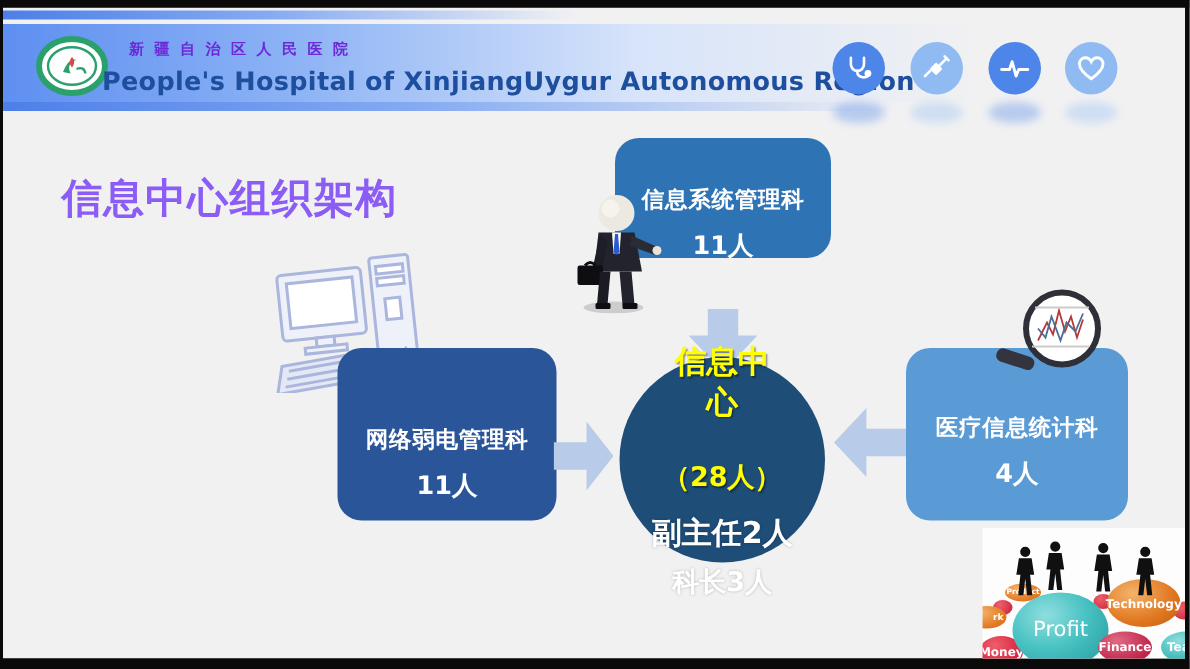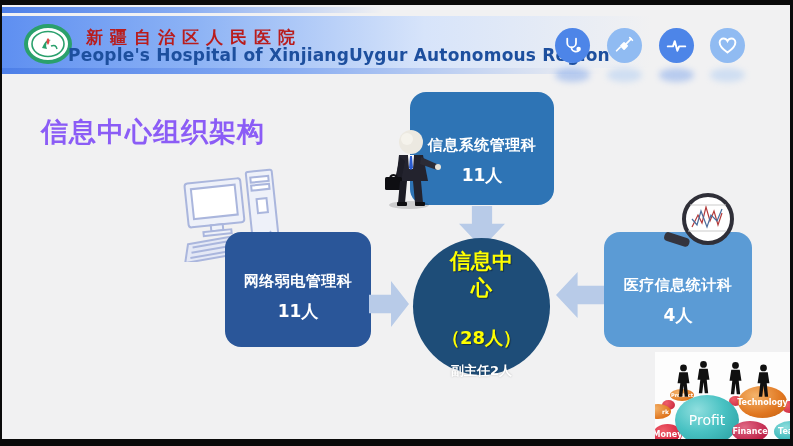--- a/index.html
+++ b/index.html
@@ -14,22 +14,22 @@
   .bar-right  { left:790px; top:0; width:3px; height:446px; }
 
   
   .hdr-stripe1 { position:absolute; left:0; top:2px; width:398px; height:6px;
     background:linear-gradient(90deg,#4d7fe8 0%,#86abf2 45%,rgba(241,241,242,0) 96%); }
   .hdr-band { position:absolute; left:0; top:11px; width:650px; height:52px;
     background:linear-gradient(90deg,#5e8ff1 0%,#8db3f5 30%,#d7e4fa 65%,rgba(241,241,242,0) 100%); }
   .hdr-stripe2 { position:absolute; left:0; top:63px; width:625px; height:6px;
     background:linear-gradient(90deg,#4d7fe8 0%,#86abf2 45%,rgba(241,241,242,0) 96%); }
   .logo { position:absolute; left:22px; top:19px; width:48px; height:40px; }
-  .hosp-zh { position:absolute; left:84px; top:21px; font-size:17px; font-weight:600;
-    color:#b91c1c; letter-spacing:7px; white-space:nowrap; }
+  .hosp-zh { position:absolute; left:84px; top:21px; font-size:10px; font-weight:600;
+    color:#6d28d9; letter-spacing:7px; white-space:nowrap; }
   .hosp-en { position:absolute; left:66px; top:40px; font-size:17px; font-weight:bold;
     color:#1d4f9e; white-space:nowrap; letter-spacing:0.2px; }
 
   .med-icons { position:absolute; left:553px; top:23px; width:200px; height:60px; }
   .mi { position:absolute; top:0; width:35px; height:35px; border-radius:50%;
     display:flex; align-items:center; justify-content:center; }
   .mi svg { width:21px; height:21px; }
   .mi-dark { background:#4d85e8; } .mi-light { background:#90bbf2; }
   .mi-refl { position:absolute; top:40px; width:35px; height:14px; border-radius:50%;
     filter:blur(3px); opacity:.35; }
@@ -37,42 +37,42 @@
 
   
   .slide-title { position:absolute; left:39px; top:109px; font-size:27px; font-weight:bold;
     color:#8b5cf6; letter-spacing:1px; }
 
   
   .dept { position:absolute; border-radius:16px; color:#fff; text-align:center;
     display:flex; flex-direction:column; align-items:center; }
   .dept .dname { font-size:15px; font-weight:bold; letter-spacing:0.5px; }
   .dept .dcount { font-size:17px; font-weight:bold; margin-top:9px; }
-  .dept-top   { left:408px; top:87px;  width:144px; height:113px; background:#2e74b5; padding-top:44px; }
-  .dept-left  { left:223px; top:227px; width:146px; height:115px; background:#2a5699; padding-top:40px; }
+  .dept-top   { left:408px; top:87px;  width:144px; height:80px; background:#2e74b5; padding-top:32px; }
+  .dept-left  { left:223px; top:227px; width:146px; height:115px; background:#2a5699; padding-top:52px; }
   .dept-right { left:602px; top:227px; width:148px; height:115px; background:#5b9bd5; padding-top:44px; }
 
   
   .arrow { position:absolute; background:#b8cbe8; }
   .arrow-down  { left:457px; top:201px; width:46px; height:42px;
     clip-path:polygon(28% 0,72% 0,72% 42%,100% 42%,50% 100%,0 42%,28% 42%); }
   .arrow-right { left:367px; top:276px; width:40px; height:46px;
     clip-path:polygon(0 30%,55% 30%,55% 0,100% 50%,55% 100%,55% 70%,0 70%); }
   .arrow-left  { left:554px; top:267px; width:48px; height:46px;
     clip-path:polygon(100% 30%,45% 30%,45% 0,0 50%,45% 100%,45% 70%,100% 70%); }
 
   
   .center-circle { position:absolute; left:411px; top:233px; width:137px; height:137px;
     border-radius:50%; background:#1e4d78; display:flex; flex-direction:column;
     align-items:center; text-align:center; overflow:visible; padding-top:15px;justify-content:center; }
   .cc-name { width:68px; font-size:21px; font-weight:bold; color:#ffff00; line-height:1.3;
     text-shadow:1px 1px 1px rgba(0,0,0,.4); }
   .cc-count { margin-top:24px; font-size:18px; font-weight:bold; color:#ffff00;
     text-shadow:1px 1px 1px rgba(0,0,0,.4); white-space:nowrap; }
-  .cc-line3 { margin-top:12px; font-size:13px; font-weight:bold; color:#fff;
+  .cc-line3 { margin-top:12px; font-size:20px; font-weight:bold; color:#fff;
     text-shadow:0 0 2px rgba(0,0,0,.25); white-space:nowrap; }
   .cc-line4 { margin-top:7px; font-size:18px; font-weight:bold; color:#fff;
     text-shadow:0 0 2px rgba(0,0,0,.25); white-space:nowrap; }
 
   
   .businessman { position:absolute; left:381px; top:124px; width:60px; height:80px; z-index:5; }
   .computer    { position:absolute; left:181px; top:163px; width:114px; height:94px; }
   .magnifier   { position:absolute; left:658px; top:186px; width:80px; height:66px; z-index:5; }
 
   
@@ -227,20 +227,21 @@
   </div>
 
   <div class="arrow arrow-down"></div>
   <div class="arrow arrow-right"></div>
   <div class="arrow arrow-left"></div>
 
   <div class="center-circle">
     <div class="cc-name">信息中心</div>
     <div class="cc-count">（28人）</div>
     <div class="cc-line3">副主任2人</div>
+    <div class="cc-line4">科长3人</div>
   </div>
 
   <div class="decor">
     <div class="dot d1"></div>
     <div class="dot d2"></div>
     <div class="dot d3"></div>
     <div class="bubble b-rk">rk</div>
     <div class="bubble b-product">Product</div>
     <div class="bubble b-tech">Technology</div>
     <div class="bubble b-money">Money</div>

